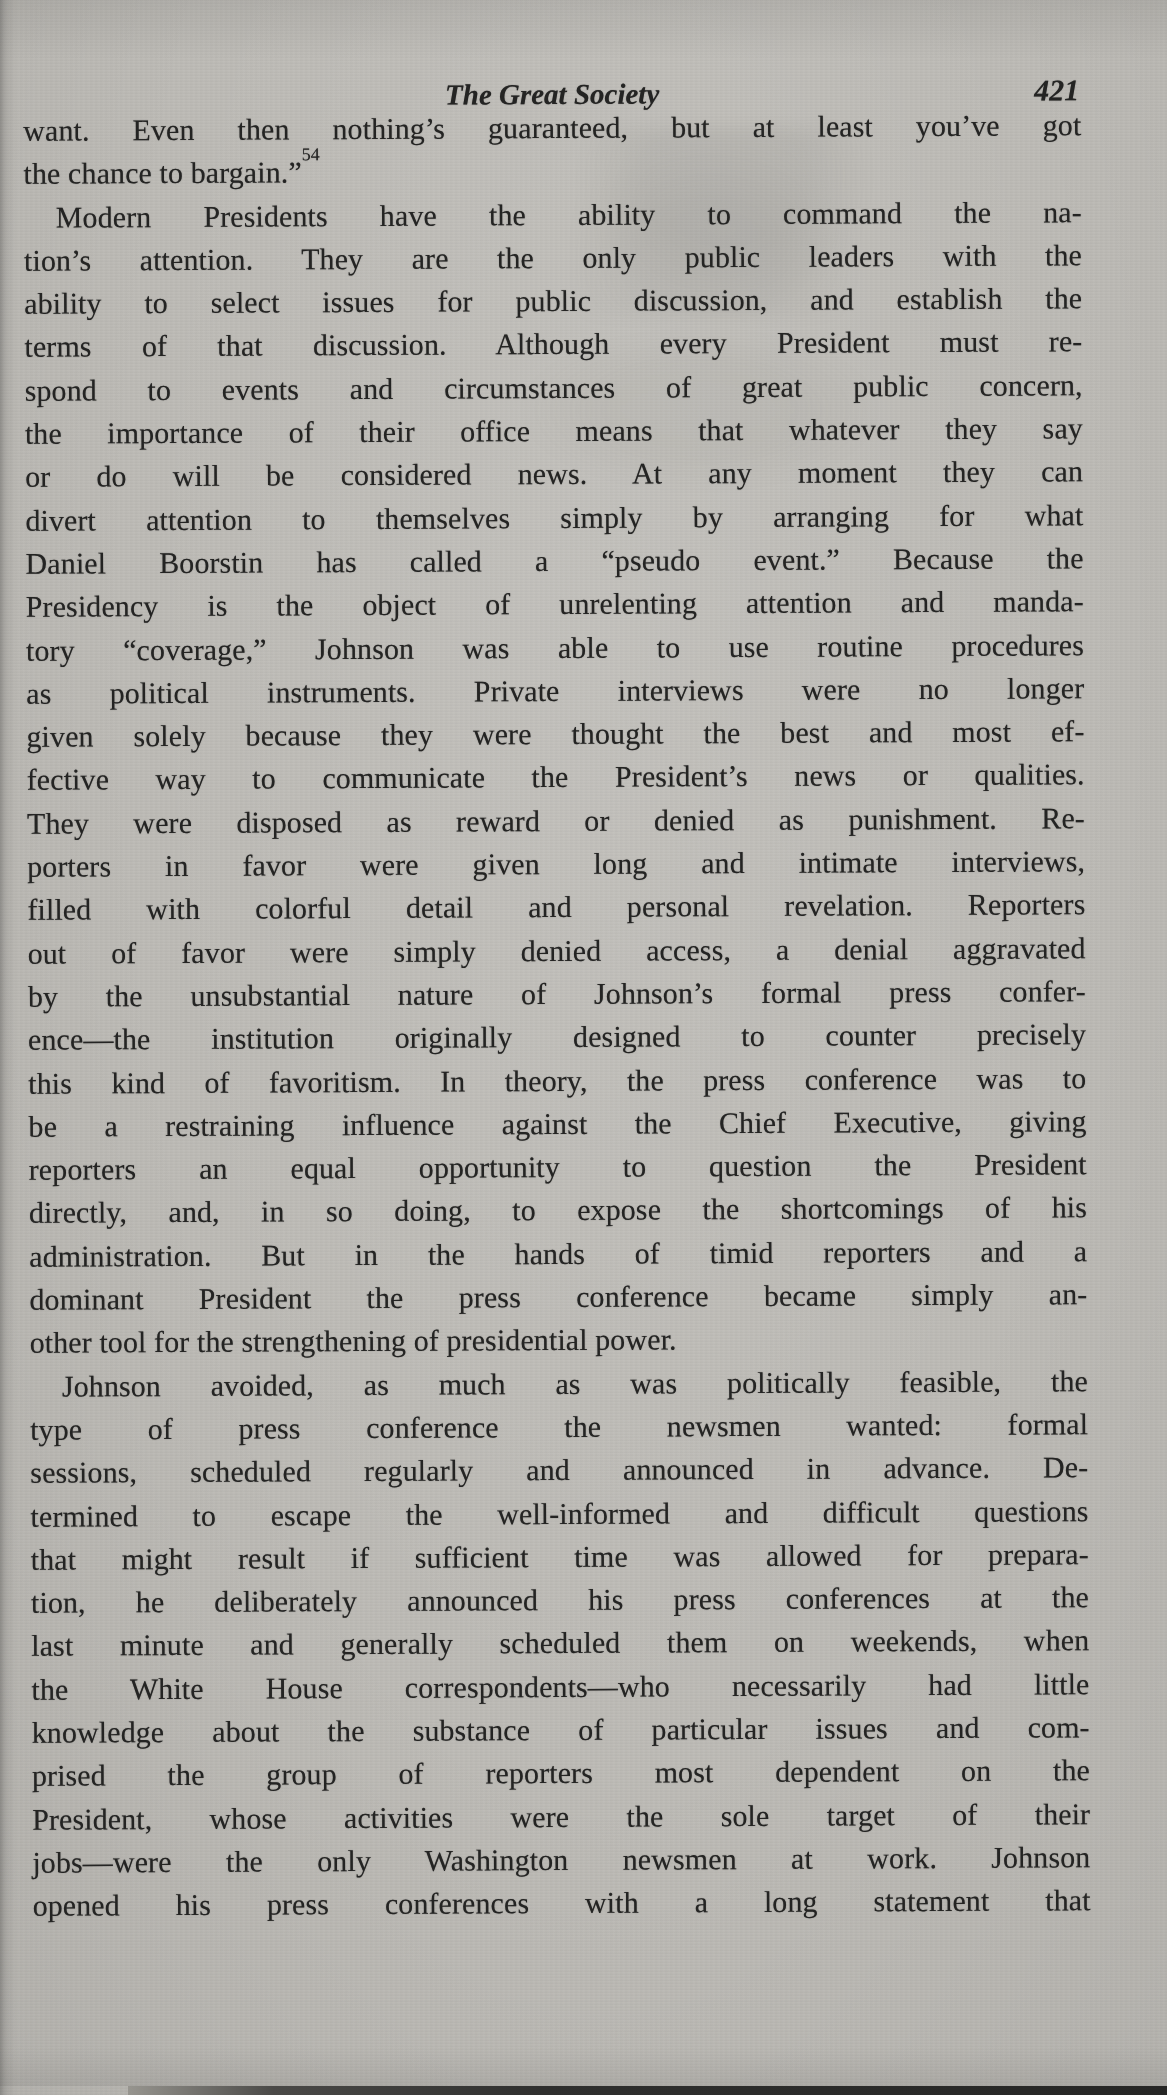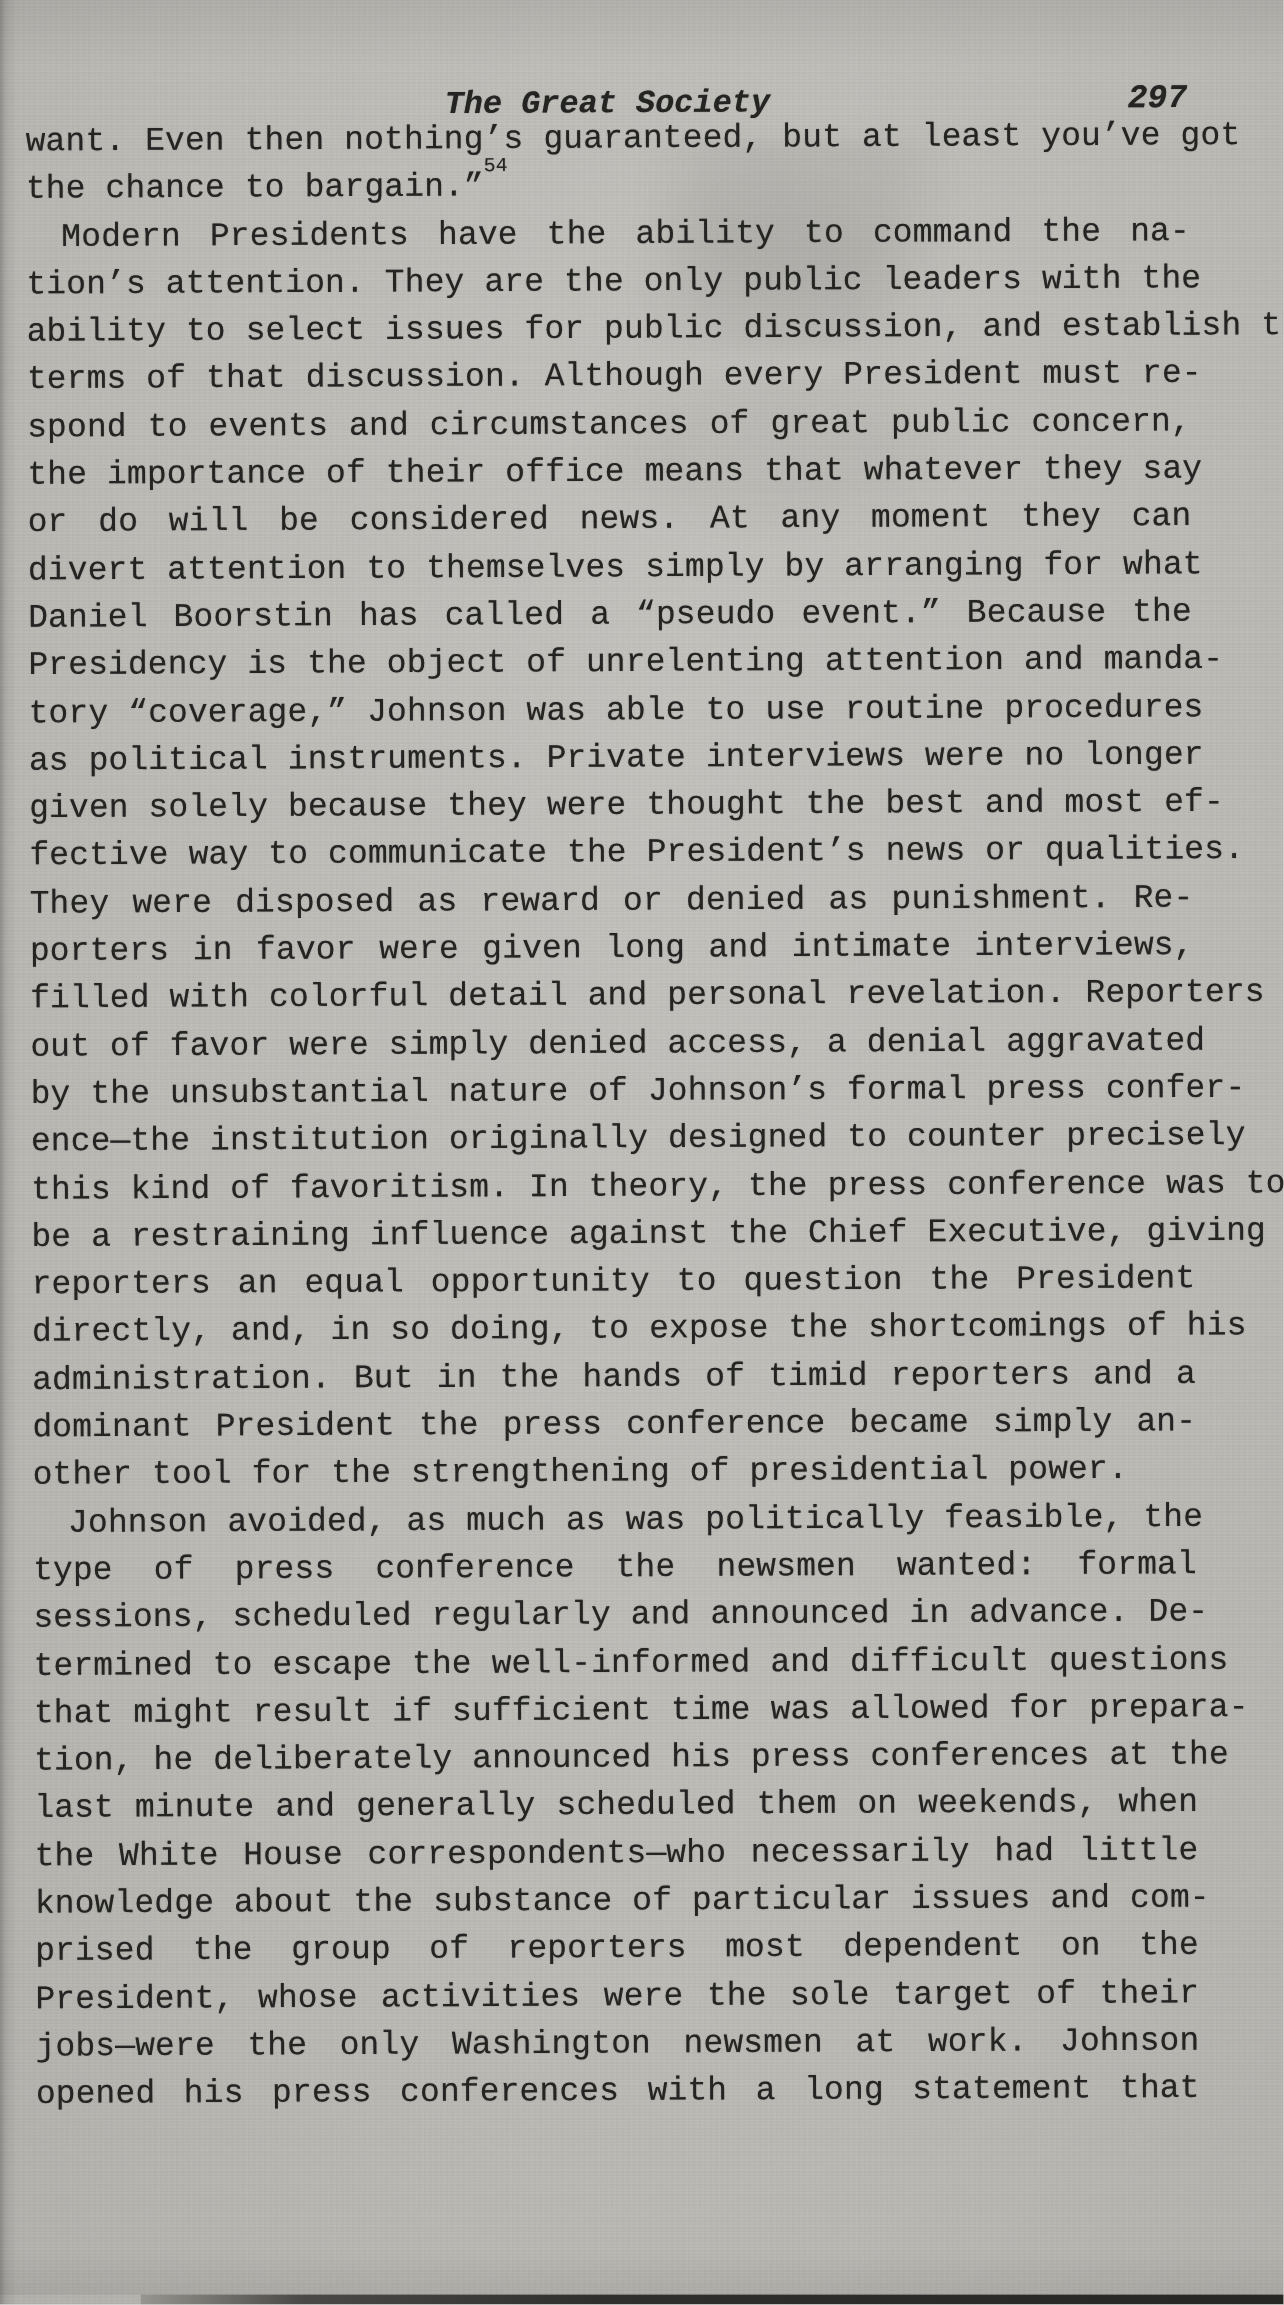--- a/index.html
+++ b/index.html
@@ -9,21 +9,21 @@
   }
   html,body{margin:0;padding:0;}
   body{width:1167px;height:2095px;overflow:hidden;}
   .page{
     position:relative;width:1167px;height:2095px;overflow:hidden;
     background:
       radial-gradient(ellipse at 52% 30%, rgba(255,255,255,.09) 0%, rgba(255,255,255,0) 55%, rgba(0,0,0,.05) 100%),
       repeating-linear-gradient(0deg, rgba(0,0,0,.018) 0px, rgba(0,0,0,.018) 1px, rgba(255,255,255,.014) 2px, rgba(255,255,255,.014) 3px),
       repeating-linear-gradient(90deg, rgba(0,0,0,.010) 0px, rgba(0,0,0,.010) 2px, rgba(255,255,255,.012) 3px, rgba(255,255,255,.012) 5px),
       var(--paper);
-    font-family:Liberation Mono, monospace;
+    font-family:Liberation Serif, serif;
   }
   .left-edge{
     position:absolute;left:0;top:0;bottom:0;width:16px;
     background:linear-gradient(90deg, rgba(30,30,30,.26), rgba(30,30,30,.08) 6px, rgba(30,30,30,0) 16px);
   }
   .top-shade{
     position:absolute;left:0;top:0;right:0;height:60px;
     background:linear-gradient(180deg, rgba(60,60,58,.10), rgba(60,60,58,0));
   }
   .bottom-edge{
@@ -83,21 +83,21 @@
 
 <div class="page">
   <div class="left-edge"></div>
   <div class="top-shade"></div>
   <div class="ghost g1"></div>
   <div class="ghost g2"></div>
 
   <div class="content">
     <div class="running-head">
       <div class="running-title">The Great Society</div>
-      <div class="running-pageno">297</div>
+      <div class="running-pageno">421</div>
     </div>
     <div class="page-body">
         <div class="line">want. Even then nothing’s guaranteed, but at least you’ve got</div>
         <div class="line nojust">the chance to bargain.”<sup>54</sup></div>
         <div class="line indent">Modern Presidents have the ability to command the na-</div>
         <div class="line">tion’s attention. They are the only public leaders with the</div>
         <div class="line">ability to select issues for public discussion, and establish the</div>
         <div class="line">terms of that discussion. Although every President must re-</div>
         <div class="line">spond to events and circumstances of great public concern,</div>
         <div class="line">the importance of their office means that whatever they say</div>

